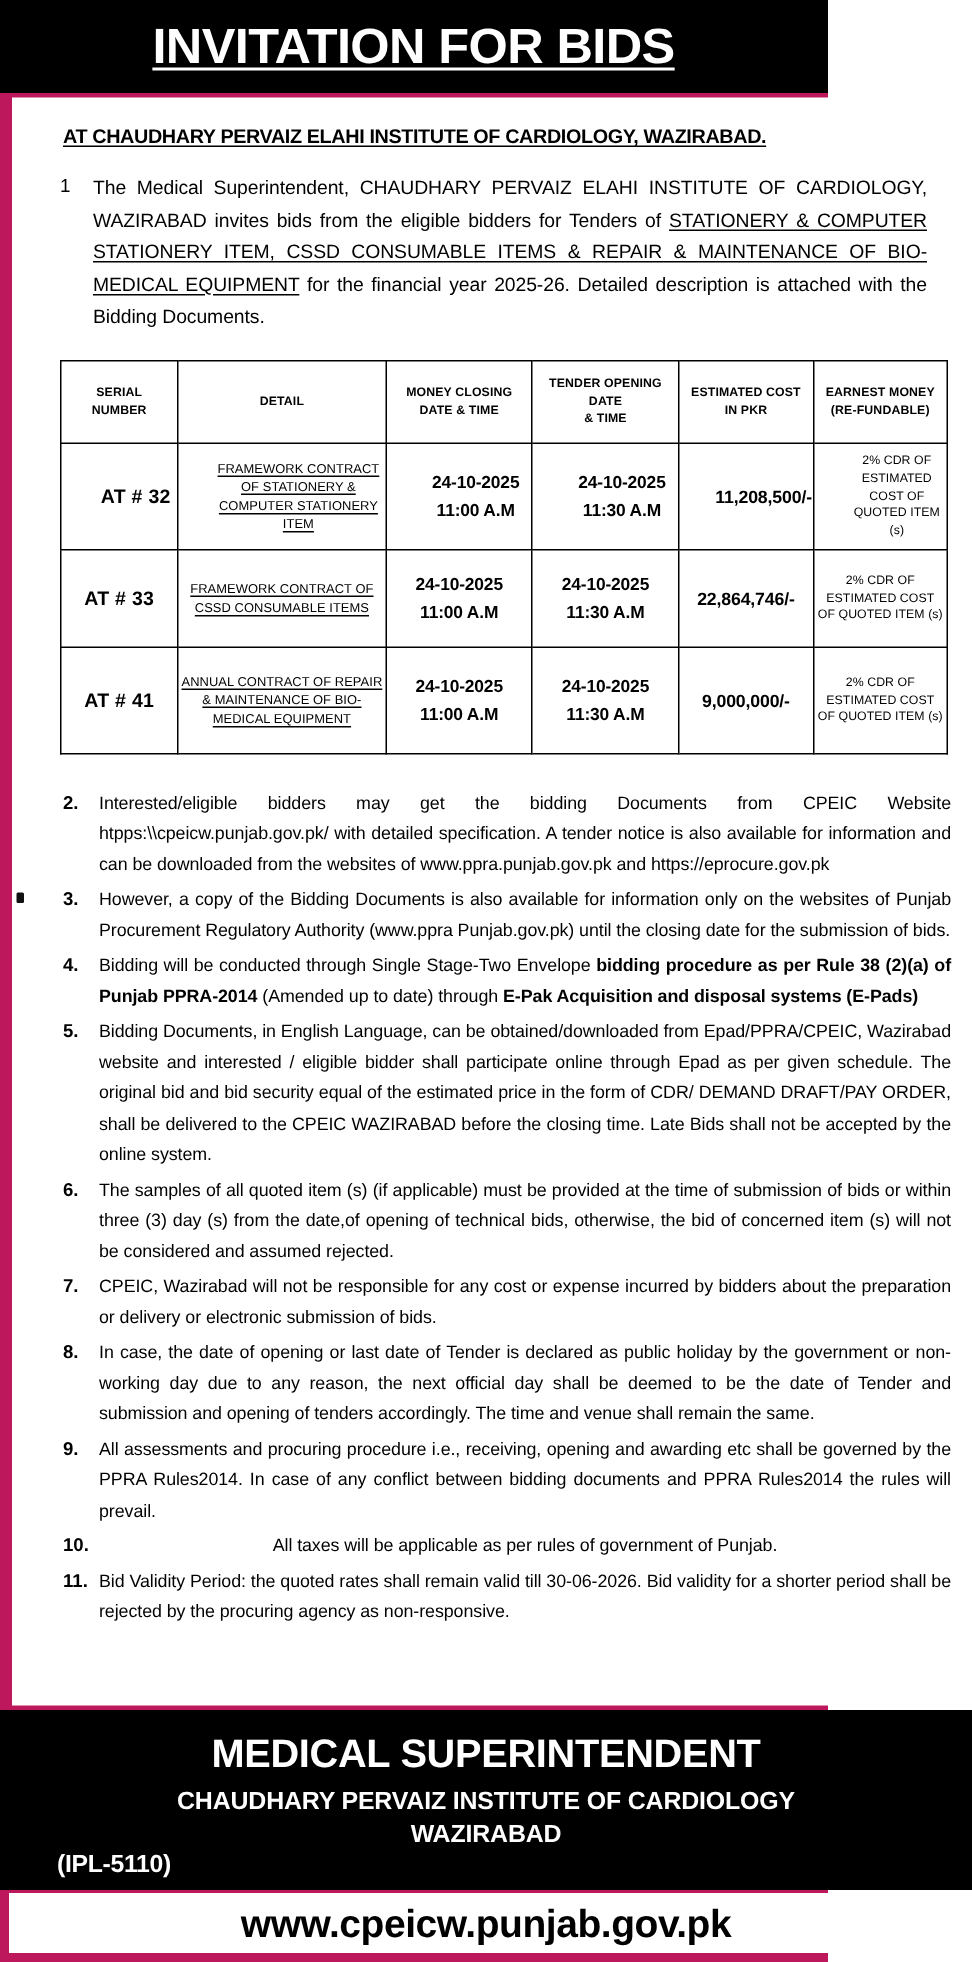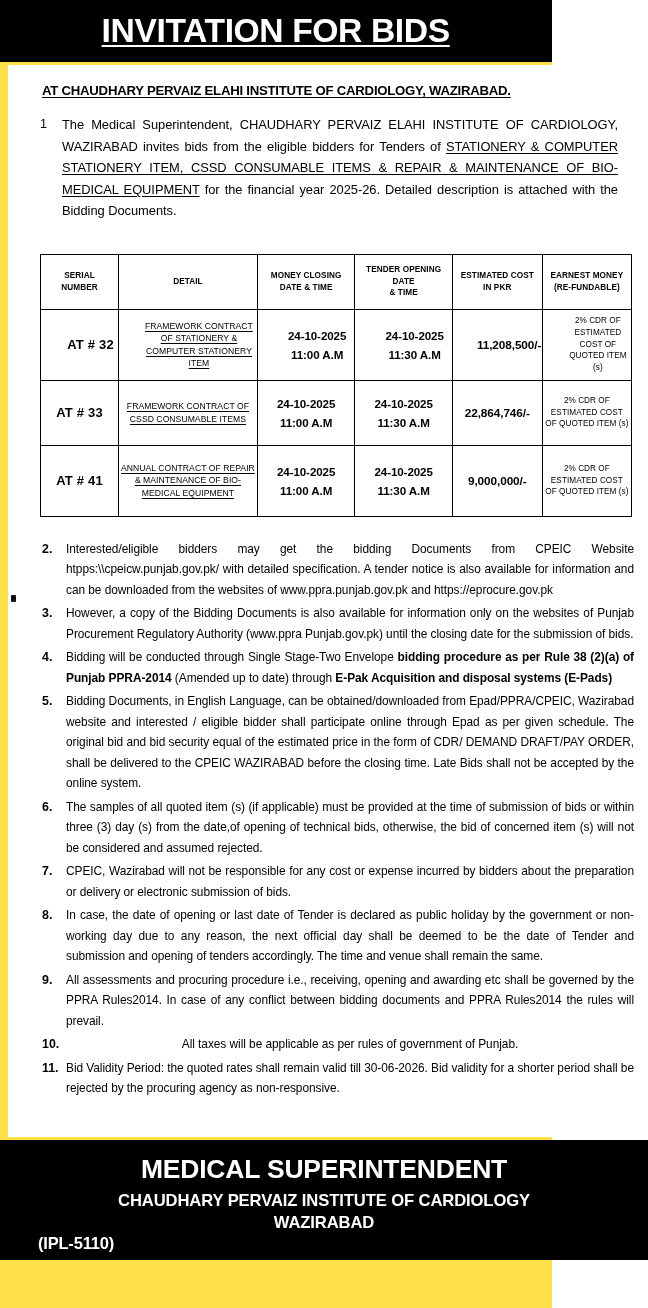--- a/index.html
+++ b/index.html
@@ -11,21 +11,21 @@
     width: 648px;
     height: 1308px;
     font-family: "Liberation Sans", sans-serif;
     color: #000000;
     overflow: hidden;
   }
   .page {
     position: relative;
     width: 552px;
     height: 1308px;
-    background: #fde047;
+    background: #be185d;
     box-sizing: border-box;
   }
 
   
   .banner-top {
     height: 62px;
     background: #000000;
     display: flex;
     align-items: center;
     justify-content: center;
@@ -80,21 +80,21 @@
     flex: 1;
     font-size: 12.9px;
     line-height: 21.5px;
     text-align: justify;
     letter-spacing: -0.05px;
   }
   .u { text-decoration: underline; text-underline-offset: 2px; }
 
   
   .tbl-wrap {
-    margin: 32px 0 0 18px;
+    margin: 18px 0 0 18px;
     width: 592px;
   }
   table.bids {
     border-collapse: collapse;
     width: 100%;
     table-layout: fixed;
   }
   table.bids th, table.bids td {
     border: 1px solid #000000;
     text-align: center;
@@ -402,14 +402,17 @@
 
   <div class="speck"></div>
 
   <div class="banner-bottom">
     <div class="ms-title">MEDICAL SUPERINTENDENT</div>
     <div class="ms-org">CHAUDHARY PERVAIZ INSTITUTE OF CARDIOLOGY</div>
     <div class="ms-city">WAZIRABAD</div>
     <div class="ipl">(IPL-5110)</div>
   </div>
 
+  <div class="web-strip">
+    <div class="web-url">www.cpeicw.punjab.gov.pk</div>
+  </div>
 
 </div>
 
 </body></html>

